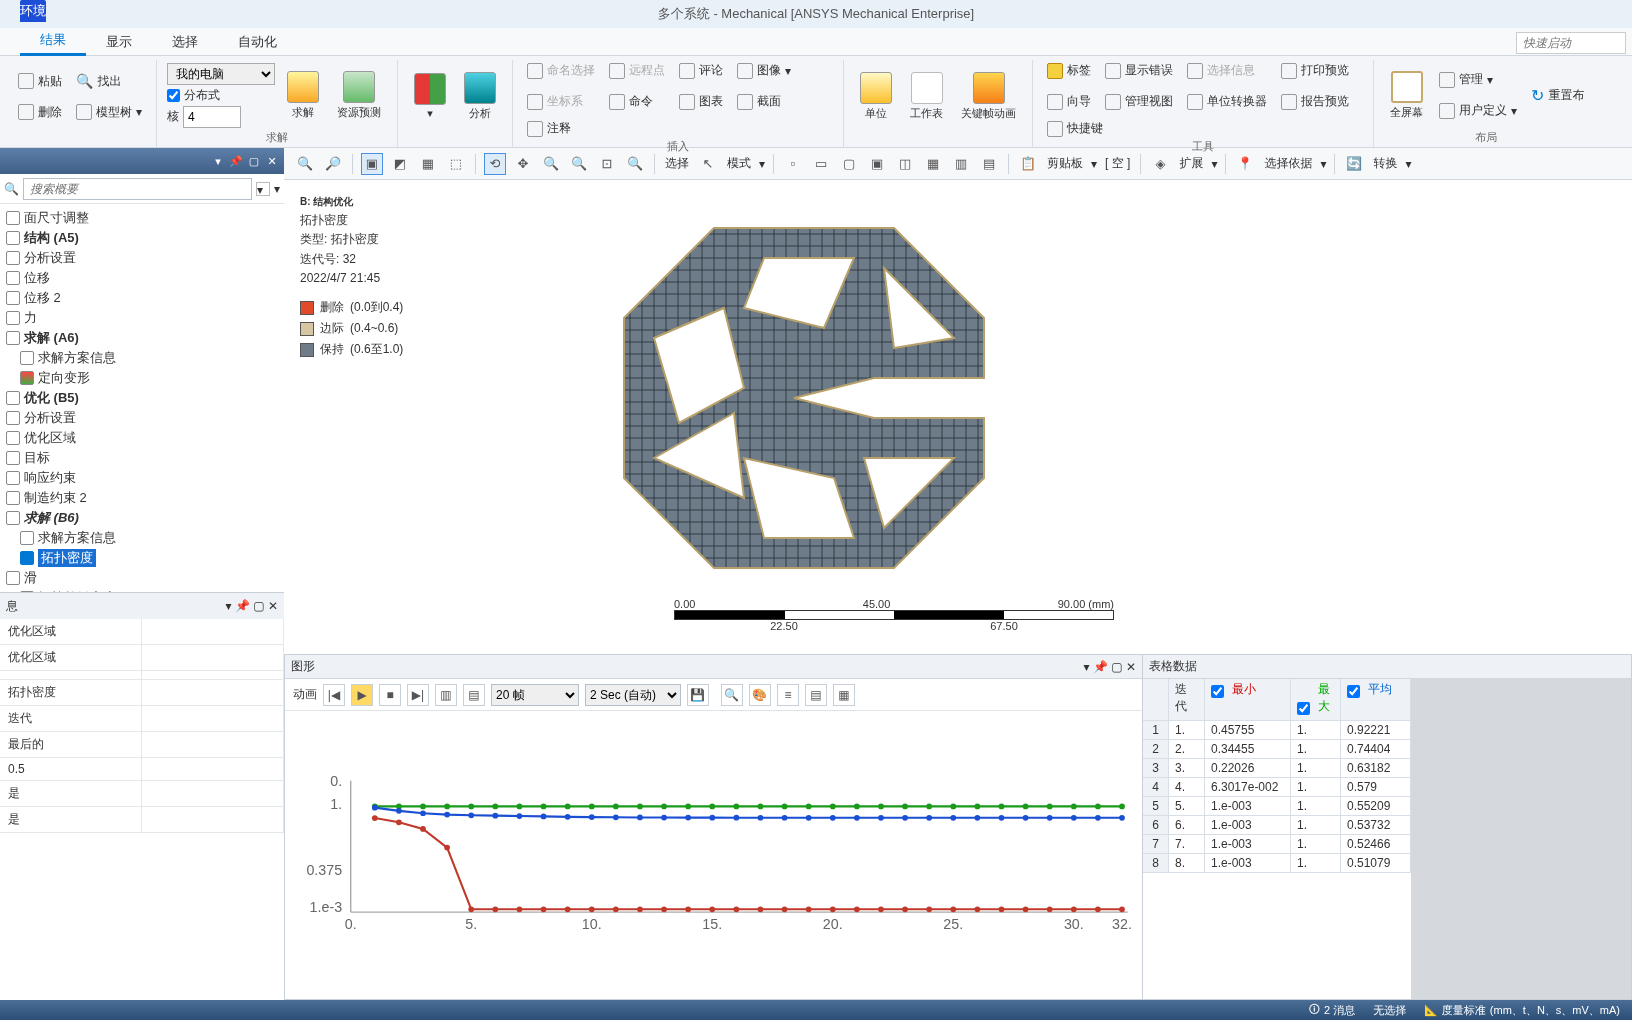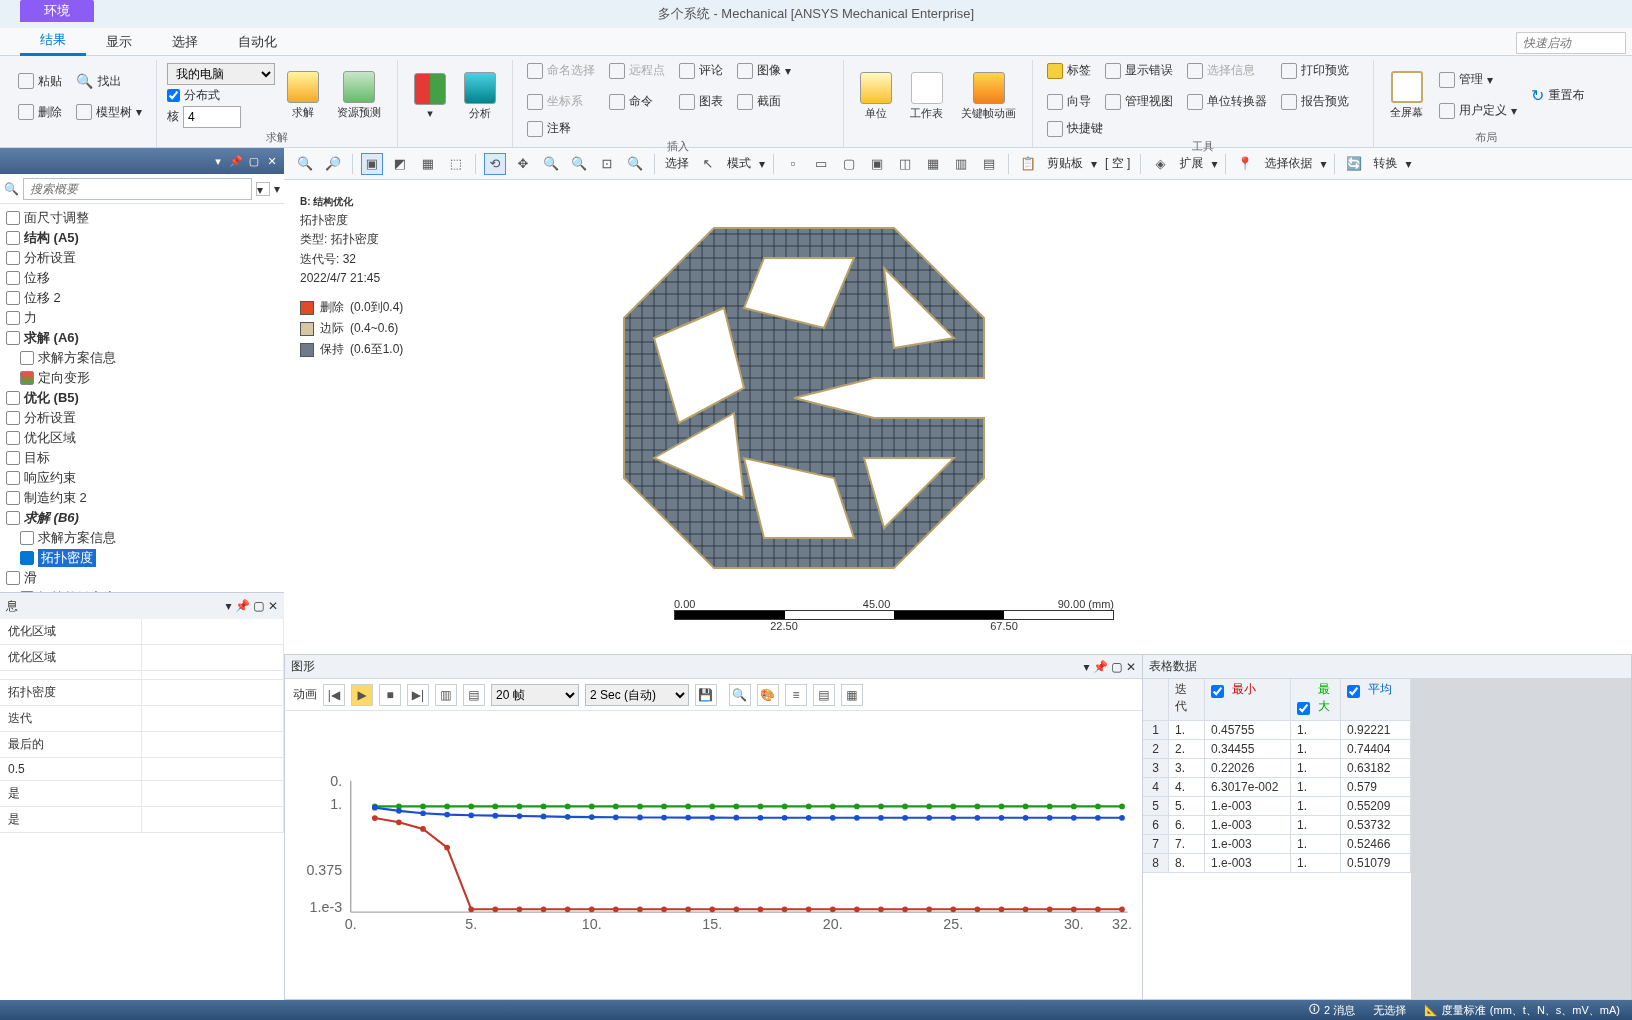--- a/index.html
+++ b/index.html
@@ -1,20 +1,20 @@
 <!DOCTYPE html>
 <html><head>
 <meta charset="utf-8">
 <style>
 * { margin:0; padding:0; box-sizing:border-box; font-family:"Microsoft YaHei","SimSun",Arial,sans-serif; }
 body { background:#fff; width:1632px; height:1020px; overflow:hidden; font-size:12px; color:#333; position:relative; }
 
 
 .titlebar { height:28px; background:#e8f0f8; display:flex; align-items:center; position:relative; }
-.titlebar .env-tab { position:absolute; left:20px; top:0; padding:2px 24px; background:#8b5cf6; color:#fff; font-size:13px; border-radius:2px 2px 0 0;text-align:center; }
+.titlebar .env-tab { position:absolute; left:20px; top:0; padding:2px 0; background:#1d4ed8; color:#fff; font-size:13px; border-radius:2px 2px 0 0;text-align:center; }
 .titlebar .app-title { margin:0 auto; font-size:13px; color:#555; }
 
 
 .ribbon-tabs { height:28px; background:#f7f9fb; display:flex; align-items:center; padding-left:20px; border-bottom:1px solid #d0d7de; }
 .ribbon-tabs .tab { padding:4px 20px; font-size:13px; cursor:pointer; }
 .ribbon-tabs .tab.active { border-bottom:3px solid #0078d4; color:#0078d4; }
 .quick-launch { position:absolute; right:6px; top:32px; width:110px; height:22px; border:1px solid #ccc; padding:0 6px; font-size:12px; font-style:italic; color:#999; }
 
 
 .ribbon { height:92px; background:#f3f5f8; border-bottom:1px solid #d0d7de; display:flex; align-items:stretch; padding:4px 4px 0 4px; }
@@ -587,21 +587,21 @@
     </div>
     <div class="chart-tb">
       <span>动画</span>
       <span class="cbtn">|◀</span>
       <span class="cbtn play">▶</span>
       <span class="cbtn">■</span>
       <span class="cbtn">▶|</span>
       <span class="cbtn">▥</span>
       <span class="cbtn">▤</span>
       <select style="width:88px;"><option>20 帧</option></select>
-      <select style="width:104px;"><option>2 Sec (自动)</option></select>
+      <select style="width:96px;"><option>2 Sec (自动)</option></select>
       <span class="cbtn">💾</span>
       <span class="tb-sep"></span>
       <span class="cbtn">🔍</span>
       <span class="cbtn">🎨</span>
       <span class="cbtn">≡</span>
       <span class="cbtn">▤</span>
       <span class="cbtn">▦</span>
     </div>
     <div class="chart-body">
       <svg viewBox="0 0 600 120" id="conv-chart">

